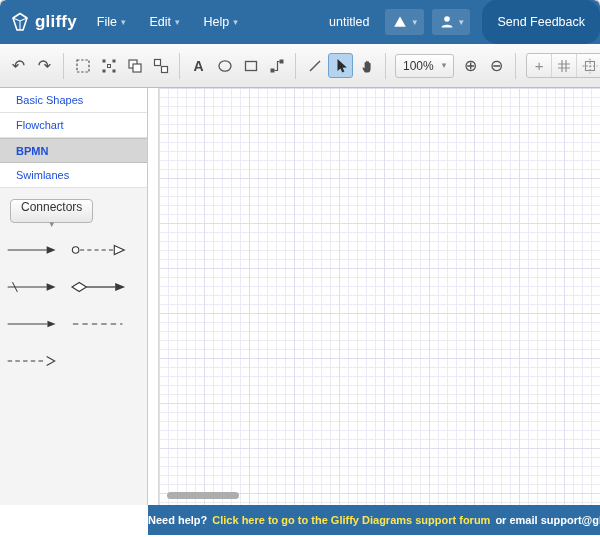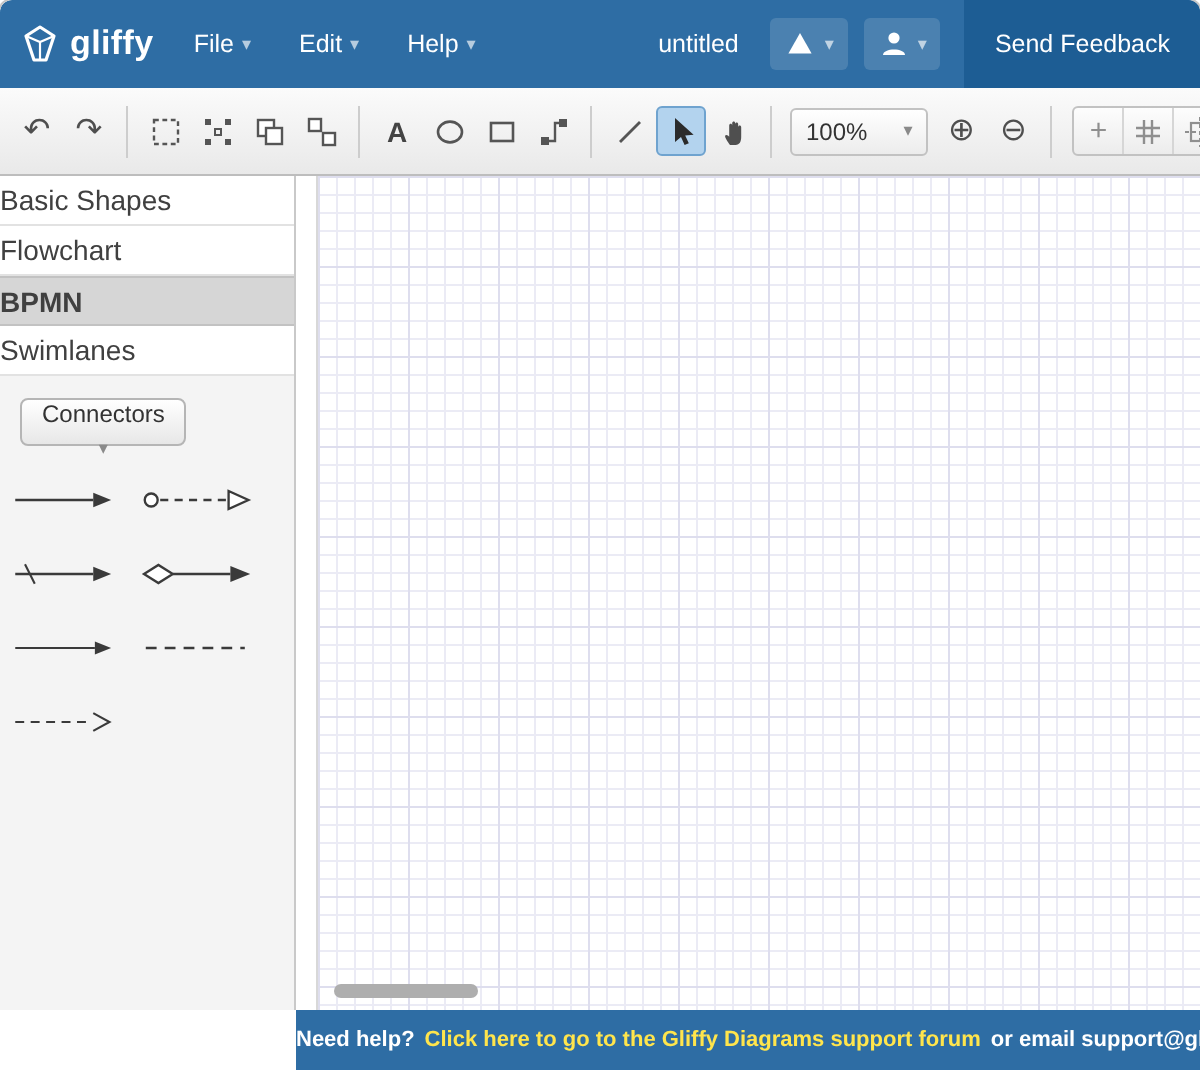--- a/index.html
+++ b/index.html
@@ -23,40 +23,40 @@
           margin-right:24px; cursor:default;text-align:right; }
   .caret { color:rgba(255,255,255,.65); font-size:9px; line-height:1; }
   .grow { flex:1; }
   .doc-title { color:#fff; font-size:12.5px; margin-right:16px; }
   .pill-btn {
     background:rgba(255,255,255,.14); border-radius:3px; height:26px;
     display:flex; align-items:center; gap:4px; padding:0 7px; margin-right:8px;
   }
   .feedback-btn {
     height:44px; background:#1d5d94; color:#fff; font-size:12.5px;
-    display:flex; align-items:center; padding:0 15px; margin-left:4px;
+    display:flex; align-items:center; padding:0 15px; margin-left:4px;border-radius:15px;
   }
 
   
   .toolbar {
     position:absolute; left:0; top:44px; width:600px; height:44px;
     background:linear-gradient(#fbfbfb,#e9e9e9);
     border-bottom:1px solid #bdbdbd;
     display:flex; align-items:center; padding:0 6px; gap:1px;
   }
   .tool {
     width:25px; height:25px; border-radius:3px; flex:0 0 auto;
     display:flex; align-items:center; justify-content:center;
     color:#4f4f4f; font-size:16px; line-height:1;
   }
   .tool.selected { background:#b3d3ee; border:1px solid #6fa3cf; }
   .tool.text-tool { font-weight:bold; font-size:14px; color:#444; }
   .sep { width:1px; height:26px; background:#cdcdcd; margin:0 5px; flex:0 0 auto; }
   .zoom-select {
-    display:flex; align-items:center; gap:18px; height:24px; padding:0 7px;
+    display:flex; align-items:center; gap:8px; height:24px; padding:0 7px;
     border:1px solid #c2c2c2; border-radius:3px; flex:0 0 auto;
     background:linear-gradient(#ffffff,#ececec); font-size:12px; color:#333; margin:0 3px;
   }
   .zoom-select .caret { color:#8a8a8a; }
   .seg-group {
     display:flex; border:1px solid #c2c2c2; border-radius:3px; overflow:hidden;
     background:linear-gradient(#fdfdfd,#ececec); margin:0 4px; flex:0 0 auto;
   }
   .seg {
     width:25px; height:23px; display:flex; align-items:center; justify-content:center;
@@ -64,21 +64,21 @@
   }
   .seg:last-child { border-right:none; }
 
   
   .sidebar {
     position:absolute; left:0; top:88px; width:148px; height:417px;
     background:#fff; border-right:1px solid #c9c9c9;
     display:flex; flex-direction:column;
   }
   .cat {
-    height:25px; line-height:24px; padding-left:0; font-size:14px; color:#404040;
+    height:25px; line-height:24px; padding-left:16px; font-size:11px; color:#1d4ed8;
     border-bottom:1px solid #e2e2e2; background:#fff; flex:0 0 auto;
   }
   .cat.selected {
     background:#d6d6d6; font-weight:bold;
     border-top:1px solid #c2c2c2; border-bottom:1px solid #c2c2c2;
   }
   .panel { flex:1; background:#f4f4f4; }
   .connectors-btn {
     display:inline-flex; align-items:center; gap:6px; margin:11px 0 0 10px;
     height:24px; padding:0 10px; border:1px solid #b5b5b5; border-radius:4px;

